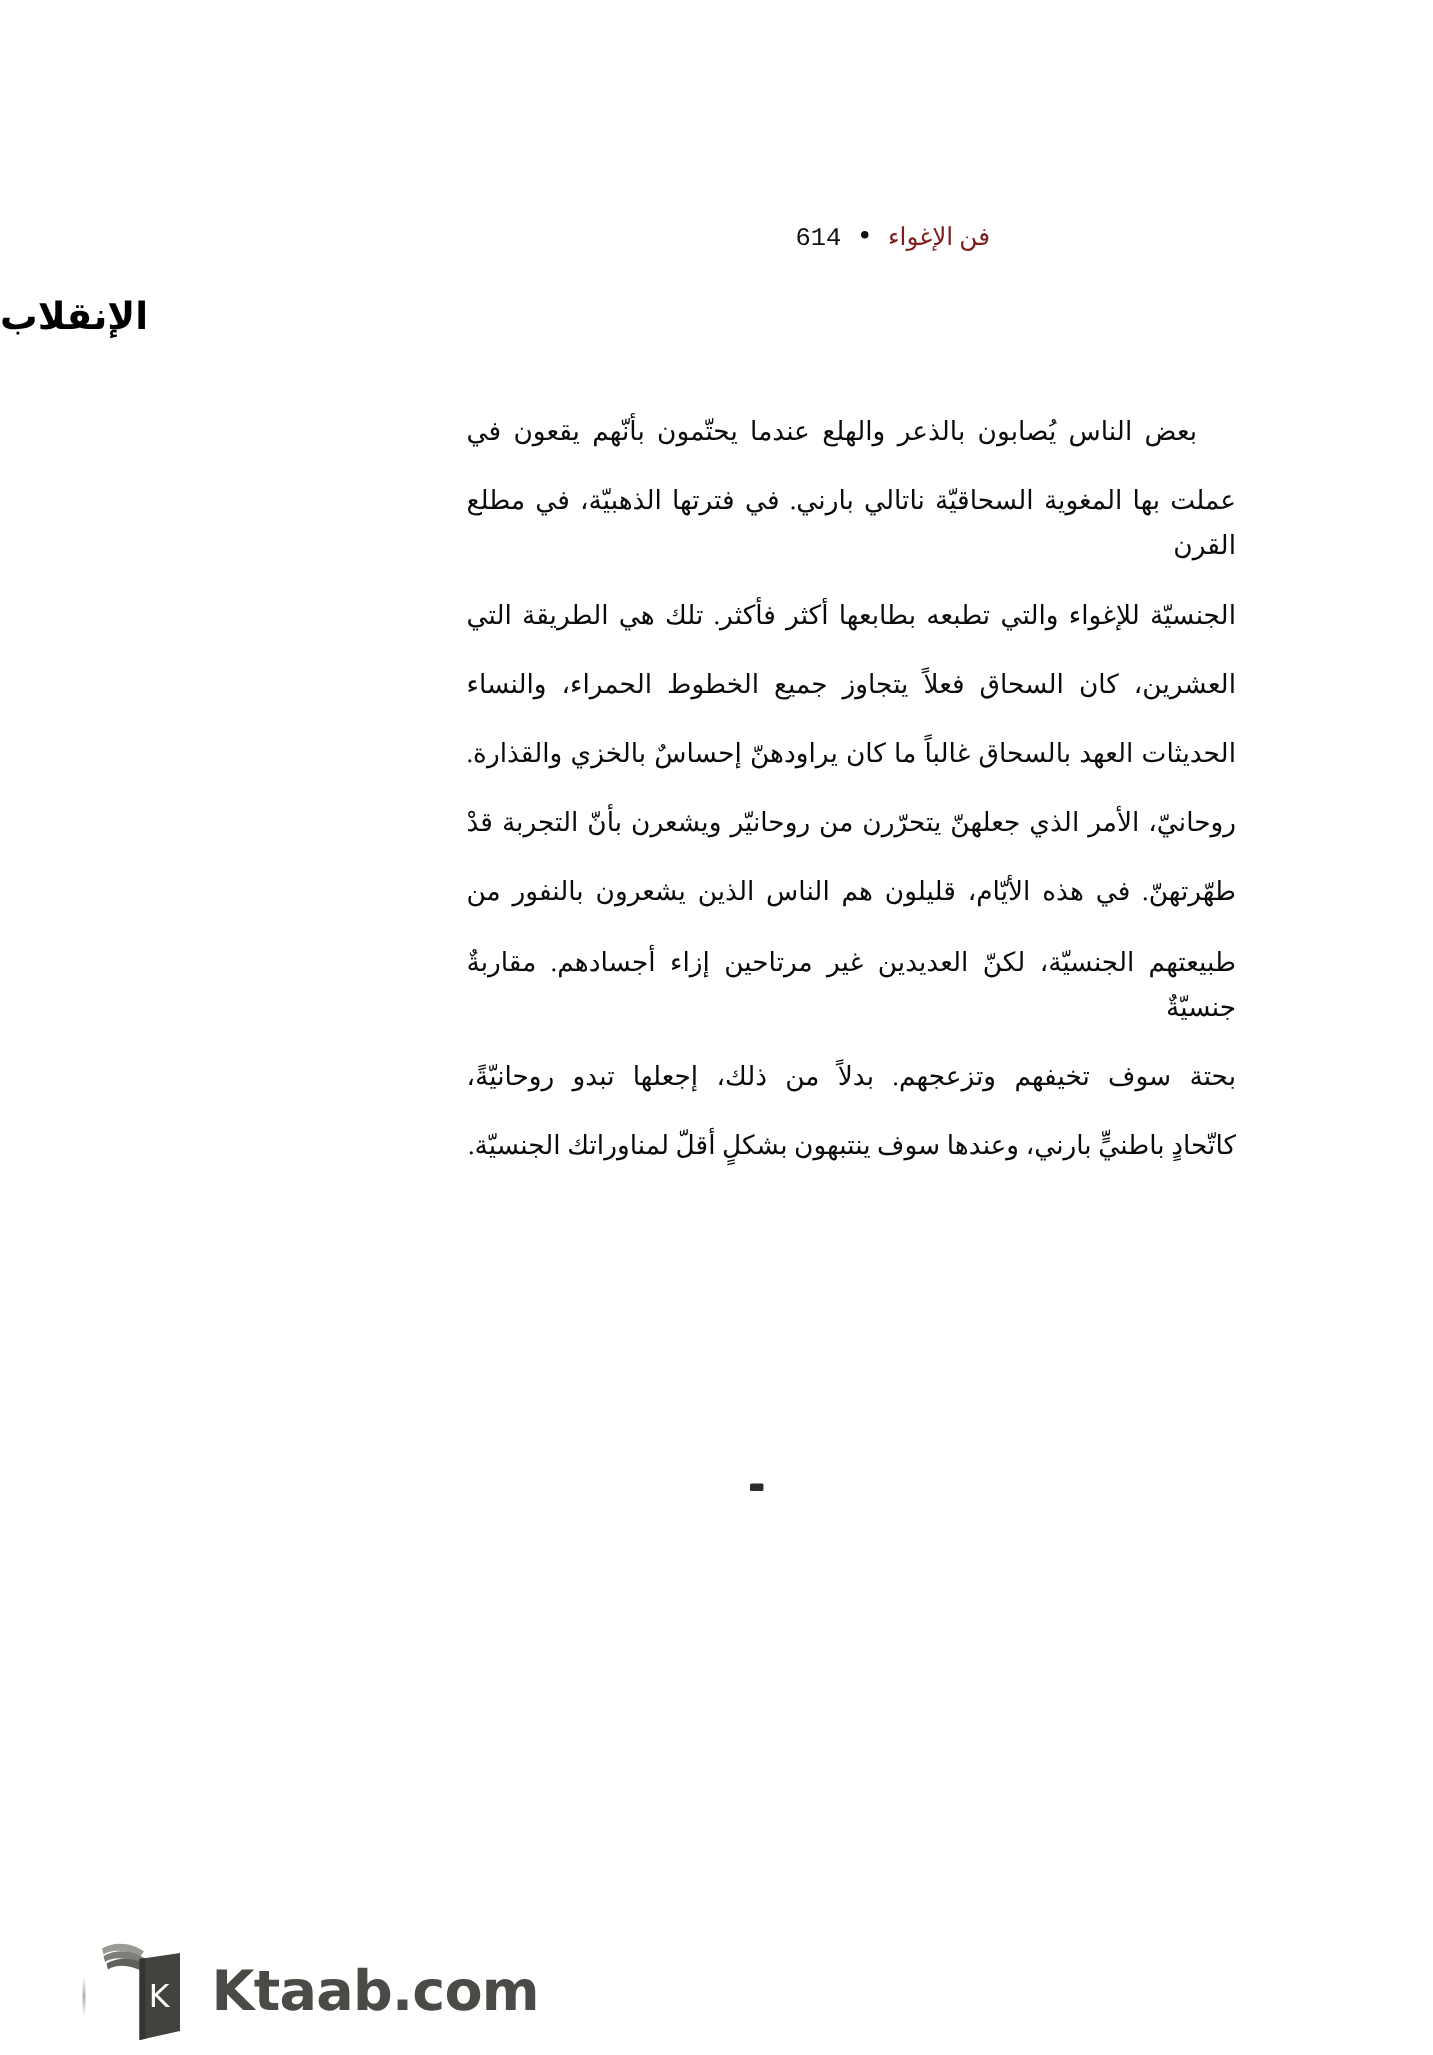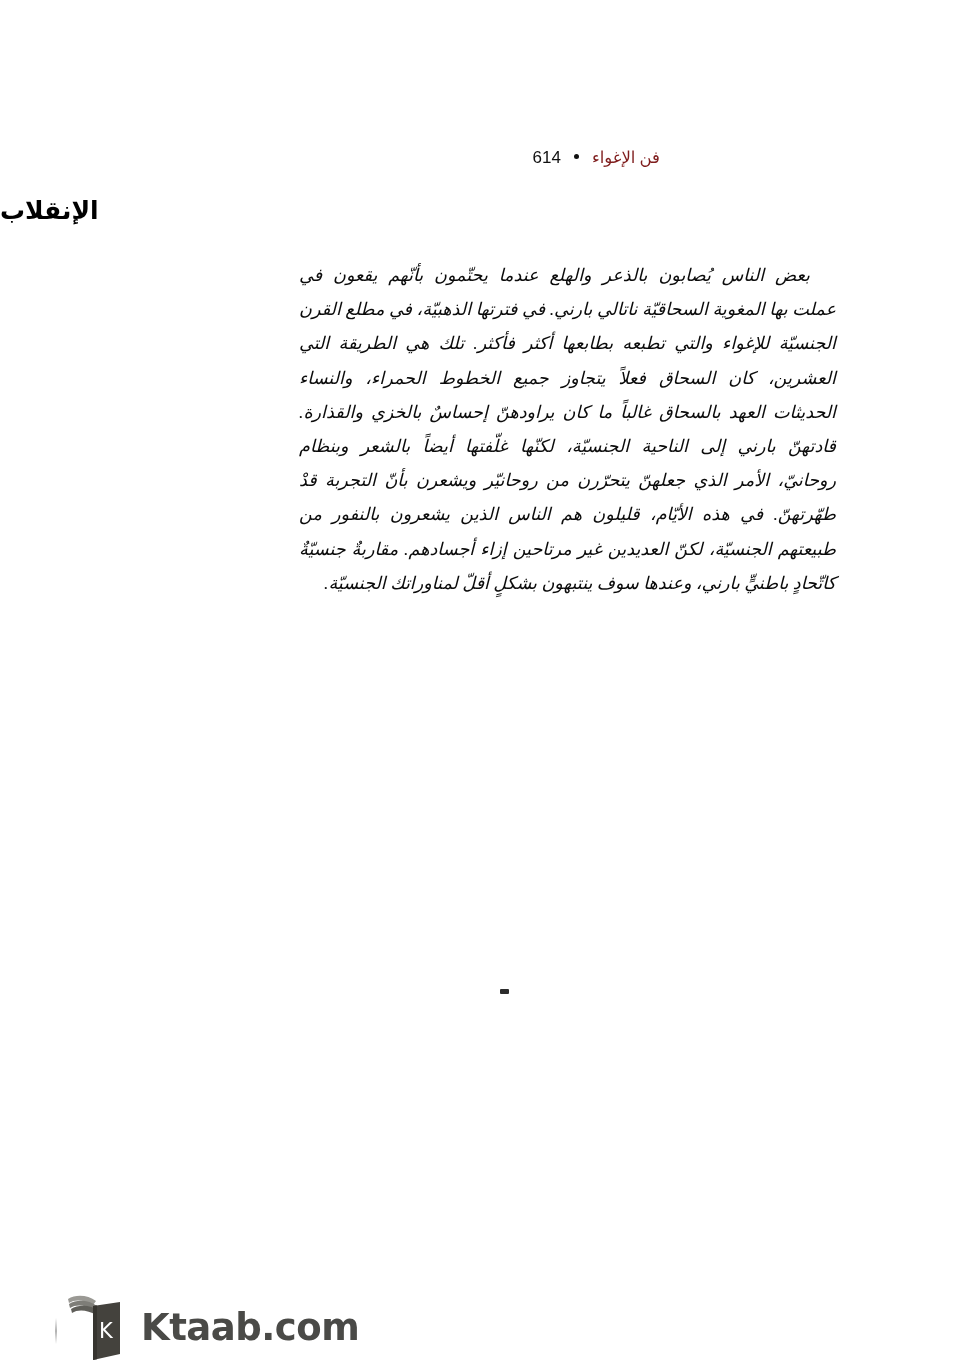--- a/index.html
+++ b/index.html
@@ -43,21 +43,21 @@
   .running-head .sep-dot {
     display: inline-block;
     width: 5px;
     height: 5px;
     border-radius: 50%;
     background: #111;
     position: relative;
     top: -4px;
   }
   .running-head .page-number {
-    font-family: Liberation Sans, sans-serif;
+    font-family: Liberation Mono, monospace;
     font-size: 17px;
     color: #111;
     direction: ltr;
     unicode-bidi: isolate;
   }
 
   
   .section-title {
     position: absolute;
     top: 196px;
@@ -79,23 +79,22 @@
     width: 545px;
     direction: rtl;
     text-align: justify;
     text-align-last: justify;
     font-family: "Liberation Serif", "DejaVu Serif", serif;
     font-size: 17.6px;
     line-height: 30.2px;
     color: #0b0b0b;
   }
   .body-text p {
-    margin: 4px;
+    margin: 16px;
     text-indent: 0;
-    font-style: italic;
   }
   .body-text p.last-line-right {
     text-align-last: right;
   }
   .body-text .lead-indent {
     display: inline-block;
     width: 26px;
   }
 
   
@@ -158,24 +157,24 @@
   </div>
 
   <div class="section-title">الإنقلاب</div>
 
   <div class="body-text">
     <p><span class="lead-indent"></span><span>بعض الناس يُصابون بالذعر والهلع عندما يحتّمون بأنّهم يقعون في</span></p>
     <p>عملت بها المغوية السحاقيّة ناتالي بارني. في فترتها الذهبيّة، في مطلع القرن</p>
     <p>الجنسيّة للإغواء والتي تطبعه بطابعها أكثر فأكثر. تلك هي الطريقة التي</p>
     <p>العشرين، كان السحاق فعلاً يتجاوز جميع الخطوط الحمراء، والنساء</p>
     <p>الحديثات العهد بالسحاق غالباً ما كان يراودهنّ إحساسٌ بالخزي والقذارة.</p>
-    <p>قادتهنّ بارني إلى الناحية الجنسيّة، لكنّها غلّفتها أيضاً بالشعر وبنظام</p>
     <p>روحانيّ، الأمر الذي جعلهنّ يتحرّرن من روحانيّر ويشعرن بأنّ التجربة قدْ</p>
     <p>طهّرتهنّ. في هذه الأيّام، قليلون هم الناس الذين يشعرون بالنفور من</p>
     <p>طبيعتهم الجنسيّة، لكنّ العديدين غير مرتاحين إزاء أجسادهم. مقاربةٌ جنسيّةٌ</p>
+    <p>بحتة سوف تخيفهم وتزعجهم. بدلاً من ذلك، إجعلها تبدو روحانيّةً،</p>
     <p class="last-line-right">كاتّحادٍ باطنيٍّ بارني، وعندها سوف ينتبهون بشكلٍ أقلّ لمناوراتك الجنسيّة.</p>
   </div>
 
   <div class="speck"></div>
   <div class="gutter-streak"></div>
 
   <div class="watermark">
     <span>
       <svg class="logo" viewBox="0 0 62 70" xmlns="http://www.w3.org/2000/svg" aria-hidden="true">
 

